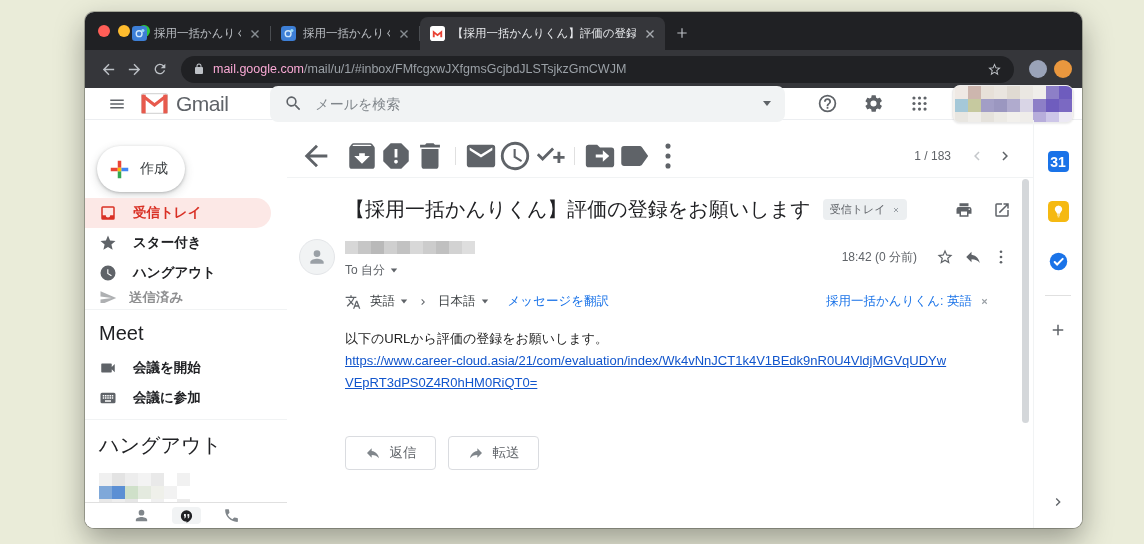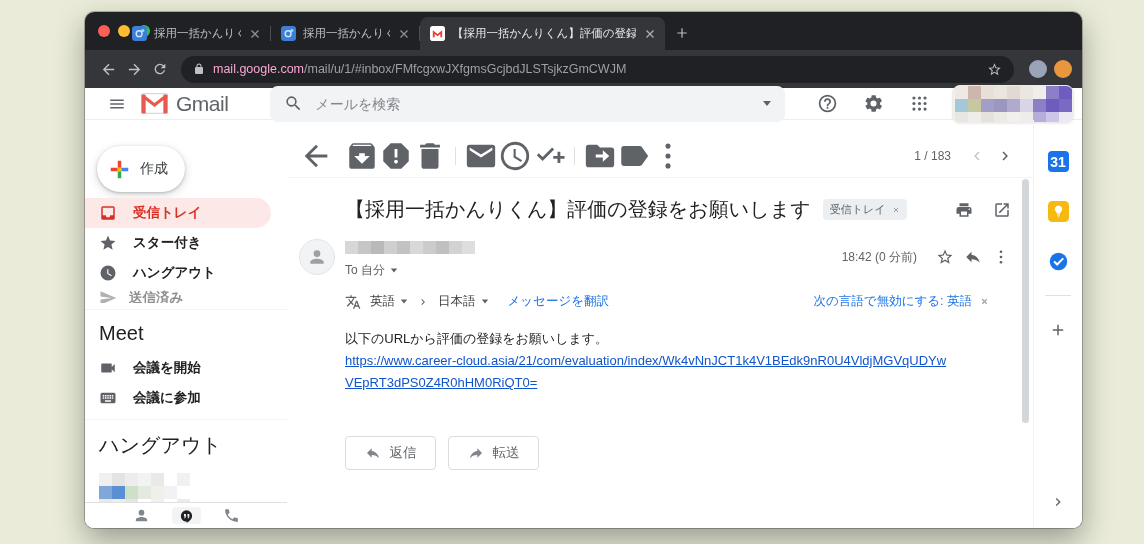--- a/index.html
+++ b/index.html
@@ -550,21 +550,21 @@
           </span>
           <svg width="12" height="12" viewBox="0 0 24 24" fill="#5f6368">
               <path d="M8.6 16.6 10 18l6-6-6-6-1.4 1.4 4.6 4.6z"></path>
             </svg>
           <span class="lang-dd">
             <span>日本語</span>
             <span class="caret" style="transform:scale(.8);"></span>
           </span>
           <span class="tr-action">メッセージを翻訳</span>
           <span class="tr-right">
-            <span class="tr-disable">次の言語で無効にする: 英語</span>
+            <span class="tr-disable">採用一括かんりくん: 英語</span>
             <svg width="9" height="9" viewBox="0 0 24 24" stroke="#9aa0a6" stroke-width="3" fill="none">
                 <path d="M6 6l12 12M18 6L6 18"></path>
               </svg>
           </span>
         </div>
 
         <div class="mail-body">
           <div>以下のURLから評価の登録をお願いします。</div>
           <a class="mail-link" href="#">
             <span style="display:block;">https://www.career-cloud.asia/21/com/evaluation/index/Wk4vNnJCT1k4V1BEdk9nR0U4VldjMGVqUDYw</span>

